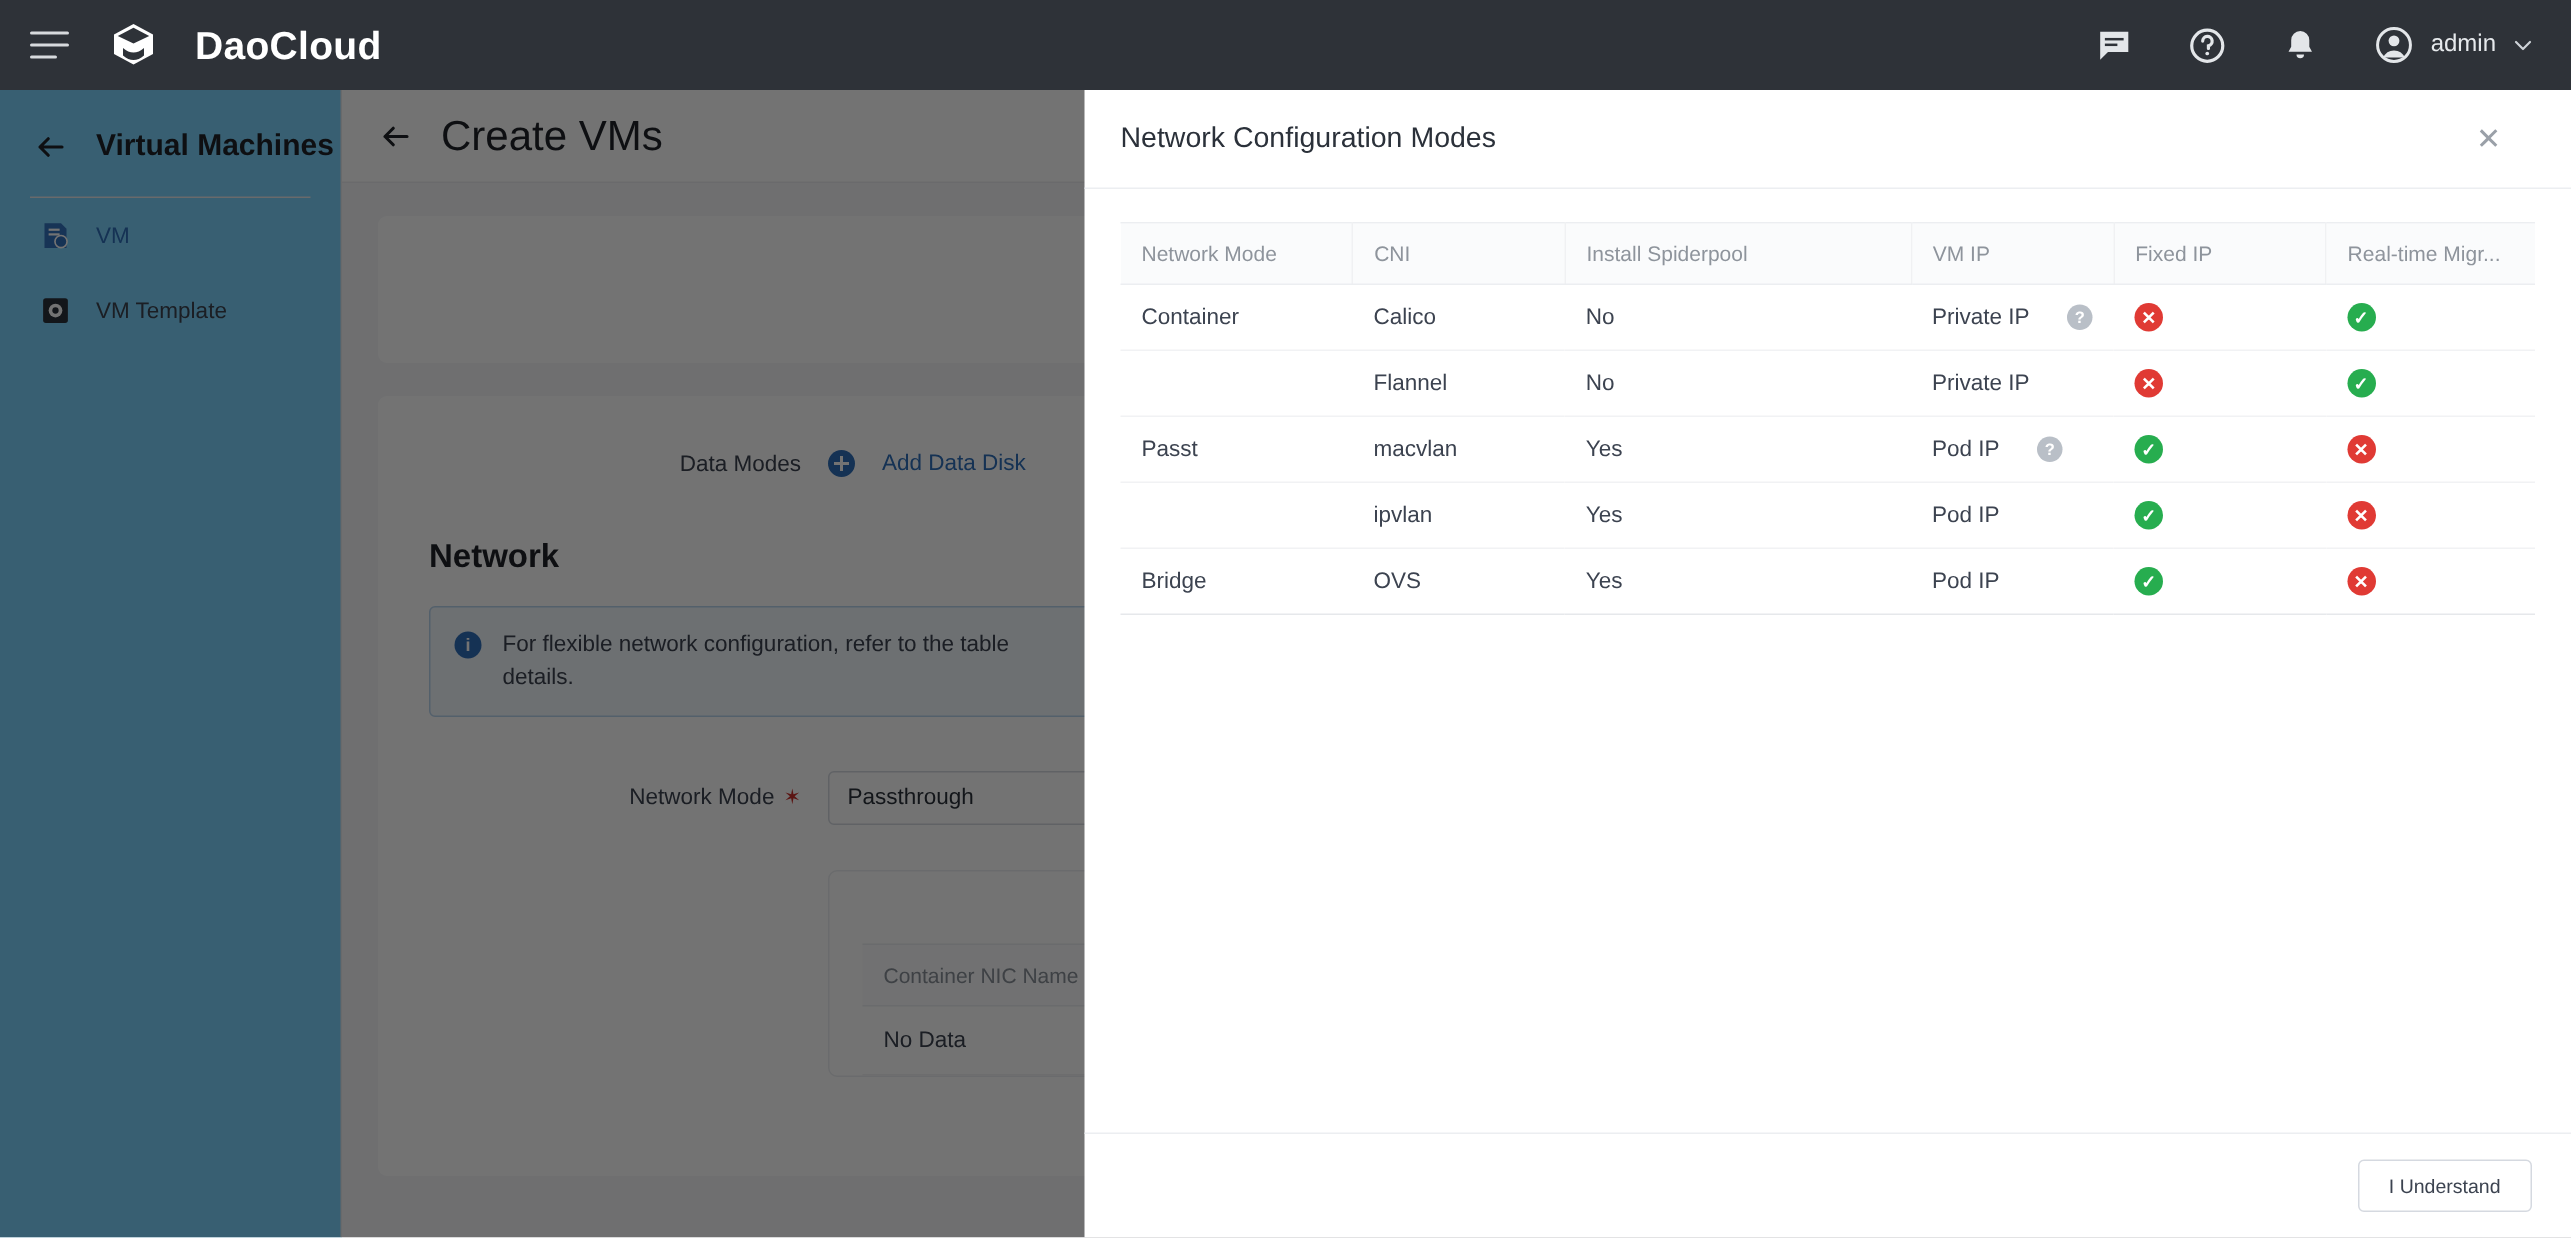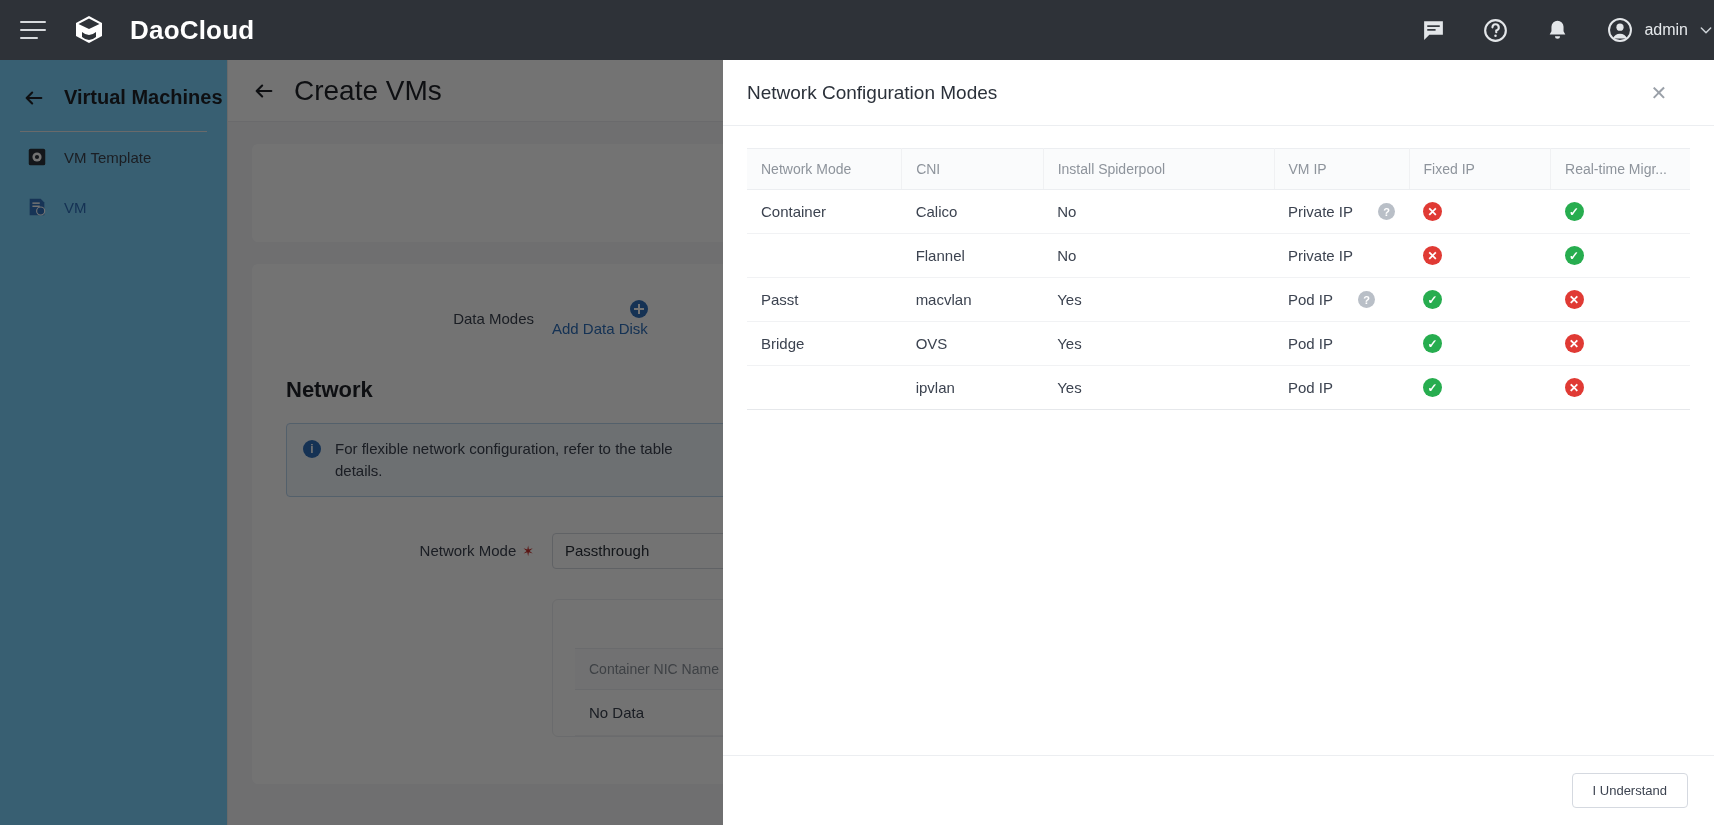--- a/index.html
+++ b/index.html
@@ -20,21 +20,21 @@
   .hamburger { width: 26px; height: 18px; margin-left: 20px; margin-right: 26px;
     display: flex; flex-direction: column; justify-content: space-between; cursor: pointer; }
   .hamburger span { display:block; height: 2px; background: #d7dadd; border-radius: 1px; }
   .hamburger span:nth-child(1){ width: 26px; }
   .hamburger span:nth-child(2){ width: 26px; }
   .hamburger span:nth-child(3){ width: 18px; }
 
   .brand { display: flex; align-items: center; gap: 24px; }
   .brand-name { color: #fff; font-size: 26px; font-weight: 700; letter-spacing: .2px; }
 
-  .topbar-right { margin-left: auto; display:flex; align-items:center; gap: 36px; }
+  .topbar-right { margin-left: auto; display:flex; align-items:center; gap: 36px; padding-right: 24px; }
   .ticon { color: #e3e6e9; display:flex; align-items:center; cursor:pointer; }
   .user-box { display:flex; align-items:center; gap: 10px; cursor:pointer; }
   .user-name { color:#e6e9ec; font-size: 16px; }
 
   
   .page { position: absolute; top: 60px; left: 0; width: 1714px; height: 765px; background:#fff; }
   .sidebar { position:absolute; top:0; left:0; width: 228px; height: 765px; background:#7dd3fc;
     border-right:1px solid #e8eaed; }
   .side-head { display:flex; align-items:center; gap:18px; padding: 26px 0 0 22px; }
   .side-title { font-size: 20px; font-weight: 700; color:#1f2329; }
@@ -53,21 +53,21 @@
   .step { display:flex; flex-direction:column; align-items:center; gap:10px; }
   .step-circle { width:26px; height:26px; border-radius:50%; border:1.6px solid #3570b3;
     display:flex; align-items:center; justify-content:center; color:#3570b3; font-size:14px; }
   .step-label { font-size:14px; color:#3c4350; }
   .step-line { width:140px; height:2px; background:#3570b3; margin: 0 6px 26px 6px; }
 
   .form-card { padding: 26px 0 0 0; min-height: 520px; }
   .frow { display:flex; align-items:center; padding: 10px 0; }
   .flabel { width: 300px; text-align:right; font-size:15px; color:#3c4350; padding-right:18px; }
   .req { color:#c9302c; margin-left:6px; font-size:14px; }
-  .link-add { display:flex; align-items:flex-end; gap:2px; color:#2f6fba; font-size:15px; cursor:pointer;flex-direction:column; }
+  .link-add { display:flex; align-items:flex-start; gap:18px; color:#2f6fba; font-size:15px; cursor:pointer; }
   .plus-ic { width:18px; height:18px; border-radius:50%; background:#2f6fba; position:relative; }
   .plus-ic:before, .plus-ic:after { content:""; position:absolute; background:#fff; }
   .plus-ic:before { left:4px; top:8px; width:10px; height:2px; }
   .plus-ic:after { left:8px; top:4px; width:2px; height:10px; }
 
   .sec-title { font-size: 22px; font-weight:700; color:#1f2329; padding: 30px 0 0 34px; }
 
   .alert { margin: 20px 34px 0 34px; border:1px solid #b9d4ee; background:#f2f8fd;
     border-radius:4px; padding: 14px 16px; display:flex; gap:14px; align-items:flex-start; max-width: 980px;}
   .alert-ic { width:18px; height:18px; border-radius:50%; background:#2f6fba; color:#fff; flex:none;
@@ -184,37 +184,37 @@
 
     <div class="sidebar">
       <div class="side-head">
         <svg width="24" height="22" viewBox="0 0 24 24" fill="none" stroke="#1f2329" stroke-width="2.3">
           <path d="M20 12H4M10 6l-6 6 6 6" stroke-linecap="round" stroke-linejoin="round"></path>
         </svg>
         <span class="side-title">Virtual Machines</span>
       </div>
       <div class="side-div"></div>
 
-      <div class="side-item">
-        <svg width="22" height="22" viewBox="0 0 24 24" fill="#2b313a">
-          <rect x="3" y="3" width="18" height="18" rx="2"></rect>
-          <circle cx="12" cy="12" r="5" fill="#fff"></circle>
-          <circle cx="12" cy="12" r="2.3" fill="#2b313a"></circle>
-        </svg>
-        <span class="lbl">VM Template</span>
-      </div>
-
       <div class="side-item active">
         <svg width="22" height="22" viewBox="0 0 24 24" fill="#2f6fba">
           <path d="M4 3h12l4 4v14H4z" opacity=".95"></path>
           <rect x="7" y="7" width="8" height="1.6" fill="#fff"></rect>
           <rect x="7" y="10.4" width="8" height="1.6" fill="#fff"></rect>
           <circle cx="16" cy="16.4" r="4.4" fill="#2f6fba" stroke="#fff" stroke-width="1.2"></circle>
         </svg>
         <span class="lbl">VM</span>
+      </div>
+
+      <div class="side-item">
+        <svg width="22" height="22" viewBox="0 0 24 24" fill="#2b313a">
+          <rect x="3" y="3" width="18" height="18" rx="2"></rect>
+          <circle cx="12" cy="12" r="5" fill="#fff"></circle>
+          <circle cx="12" cy="12" r="2.3" fill="#2b313a"></circle>
+        </svg>
+        <span class="lbl">VM Template</span>
       </div>
     </div>
 
     <div class="content">
       <div class="content-head">
         <svg width="24" height="22" viewBox="0 0 24 24" fill="none" stroke="#1f2329" stroke-width="2.3">
           <path d="M20 12H4M10 6l-6 6 6 6" stroke-linecap="round" stroke-linejoin="round"></path>
         </svg>
         <span class="content-title">Create VMs</span>
       </div>
@@ -331,51 +331,51 @@
                 </span>
               </td>
               <td>
                 <span class="mk yes">✓</span>
               </td>
               <td>
                 <span class="mk no">✕</span>
               </td>
             </tr>
             <tr>
+              <td></td>
+              <td>ipvlan</td>
+              <td>Yes</td>
+              <td>
+                <span class="cellflex">
+                  <span>Pod IP</span>
+                </span>
+              </td>
+              <td>
+                <span class="mk yes">✓</span>
+              </td>
+              <td>
+                <span class="mk no">✕</span>
+              </td>
+            </tr>
+            <tr>
               <td>Bridge</td>
               <td>OVS</td>
               <td>Yes</td>
               <td>
                 <span class="cellflex">
                   <span>Pod IP</span>
                 </span>
               </td>
               <td>
                 <span class="mk yes">✓</span>
               </td>
               <td>
                 <span class="mk no">✕</span>
               </td>
             </tr>
-            <tr>
-              <td></td>
-              <td>ipvlan</td>
-              <td>Yes</td>
-              <td>
-                <span class="cellflex">
-                  <span>Pod IP</span>
-                </span>
-              </td>
-              <td>
-                <span class="mk yes">✓</span>
-              </td>
-              <td>
-                <span class="mk no">✕</span>
-              </td>
-            </tr>
           </tbody>
       </table>
     </div>
 
     <div class="modal-foot">
       <button class="btn-understand">I Understand</button>
     </div>
   </div>
 
   <div class="vscroll"></div>

